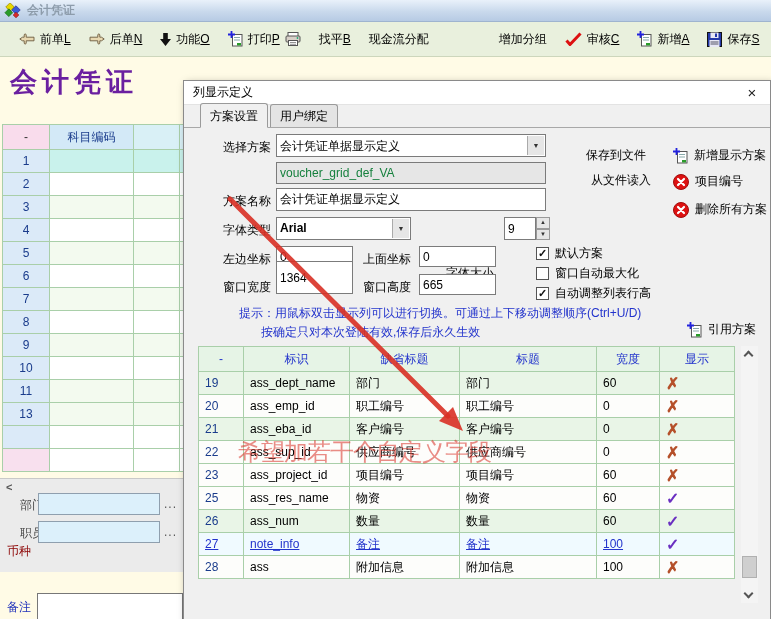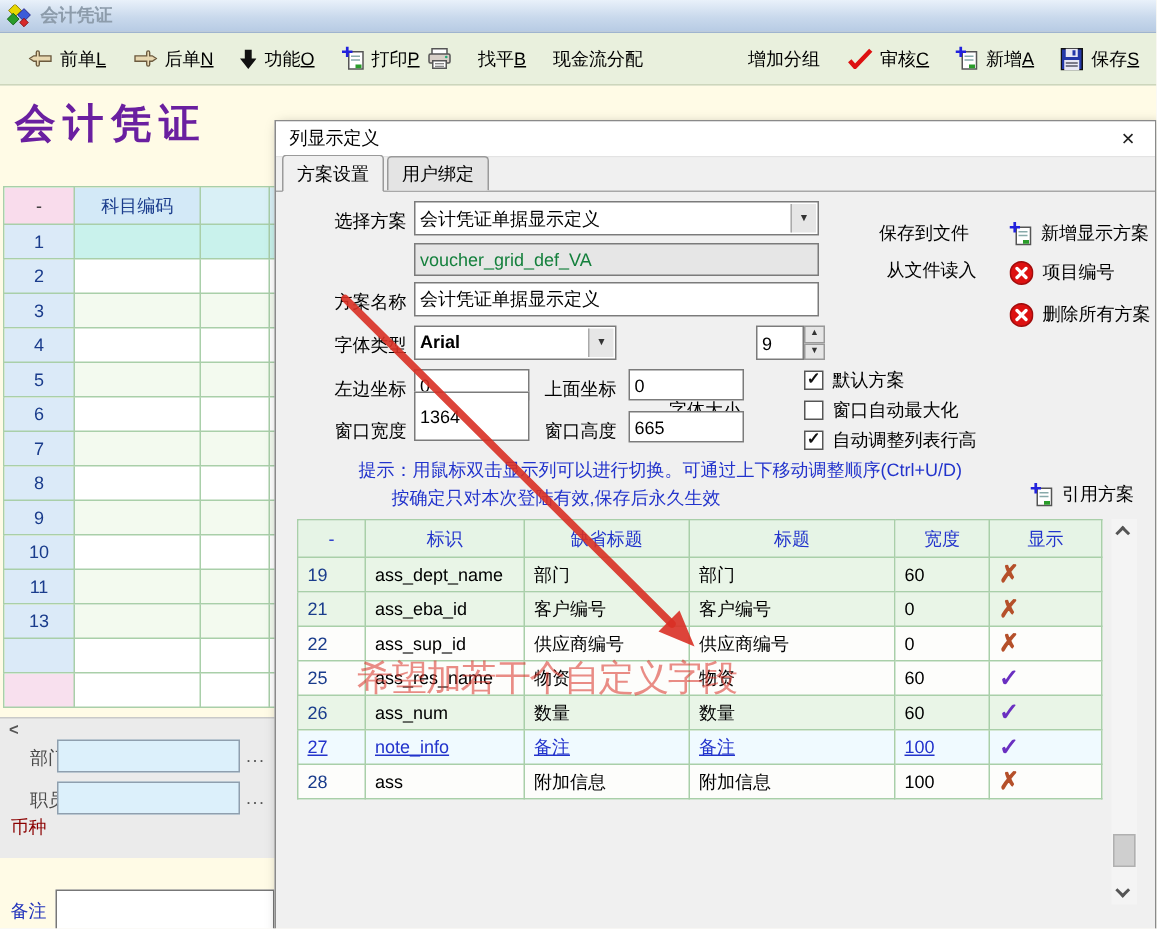--- a/index.html
+++ b/index.html
@@ -47,21 +47,21 @@
     border:1px solid #777; padding:0 3px; font-size:12px; }
 
   
   .dialog { position:absolute; left:183px; top:80px; width:588px; height:545px; background:#f0f0f0;
     border:1px solid #8a8a8a; box-shadow:3px 3px 8px rgba(0,0,0,.35); z-index:10; }
   .dlg-titlebar { position:absolute; left:0; top:0; right:0; height:24px; background:#ffffff;
     display:flex; align-items:center; padding:0 9px; border-bottom:1px solid #e3e3e3; }
   .dlg-close { margin-left:auto; width:18px; height:18px; display:flex; align-items:center; justify-content:center;
     font-size:15px; color:#222; cursor:default; }
   .dlg-tabs { position:absolute; left:0; top:24px; right:0; height:23px; display:flex; gap:2px;
-    padding-left:4px; border-bottom:1px solid #a8a8a8; align-items:flex-end; }
+    padding-left:16px; border-bottom:1px solid #a8a8a8; align-items:flex-end; }
   .tab { border:1px solid #9a9a9a; border-bottom:none; border-radius:3px 3px 0 0; padding:3px 9px 2px;
     background:#e4e4e4; cursor:default; }
   .tab.active { background:#f0f0f0; border-bottom:1px solid #f0f0f0; margin-bottom:-1px; padding-top:4px; }
 
   .dlg label.flbl { position:absolute; white-space:nowrap; }
   .dlg .tinput { position:absolute; background:#fff; border:1px solid #7b7b7b; font-size:12px; padding:0 3px; }
   .ro { background:#e6e6e6 !important; color:#15803d; }
   .dd { position:absolute; background:#fff; border:1px solid #7b7b7b; }
   .dd .dd-val { position:absolute; left:3px; top:3px; right:19px; overflow:hidden; white-space:nowrap; }
   .dd .dd-arrow { position:absolute; right:1px; top:1px; bottom:1px; width:17px; background:#e6e6e6;
@@ -456,37 +456,53 @@
         </thead>
       <tbody>
           <tr class="row-green">
             <td class="c-num">19</td>
             <td>ass_dept_name</td>
             <td>部门</td>
             <td>部门</td>
             <td>60</td>
             <td class="c-mark"><span class="xmark">✗</span></td>
           </tr>
+          <tr class="row-white">
+            <td class="c-num">20</td>
+            <td>ass_emp_id</td>
+            <td>职工编号</td>
+            <td>职工编号</td>
+            <td>0</td>
+            <td class="c-mark"><span class="xmark">✗</span></td>
+          </tr>
           <tr class="row-green">
             <td class="c-num">21</td>
             <td>ass_eba_id</td>
             <td>客户编号</td>
             <td>客户编号</td>
             <td>0</td>
             <td class="c-mark"><span class="xmark">✗</span></td>
           </tr>
           <tr class="row-white">
             <td class="c-num">22</td>
             <td>ass_sup_id</td>
             <td>供应商编号</td>
             <td>供应商编号</td>
             <td>0</td>
             <td class="c-mark"><span class="xmark">✗</span></td>
           </tr>
           <tr class="row-white">
+            <td class="c-num">23</td>
+            <td>ass_project_id</td>
+            <td>项目编号</td>
+            <td>项目编号</td>
+            <td>60</td>
+            <td class="c-mark"><span class="xmark">✗</span></td>
+          </tr>
+          <tr class="row-white">
             <td class="c-num">25</td>
             <td>ass_res_name</td>
             <td>物资</td>
             <td>物资</td>
             <td>60</td>
             <td class="c-mark"><span class="ckmark">✓</span></td>
           </tr>
           <tr class="row-green">
             <td class="c-num">26</td>
             <td>ass_num</td>

